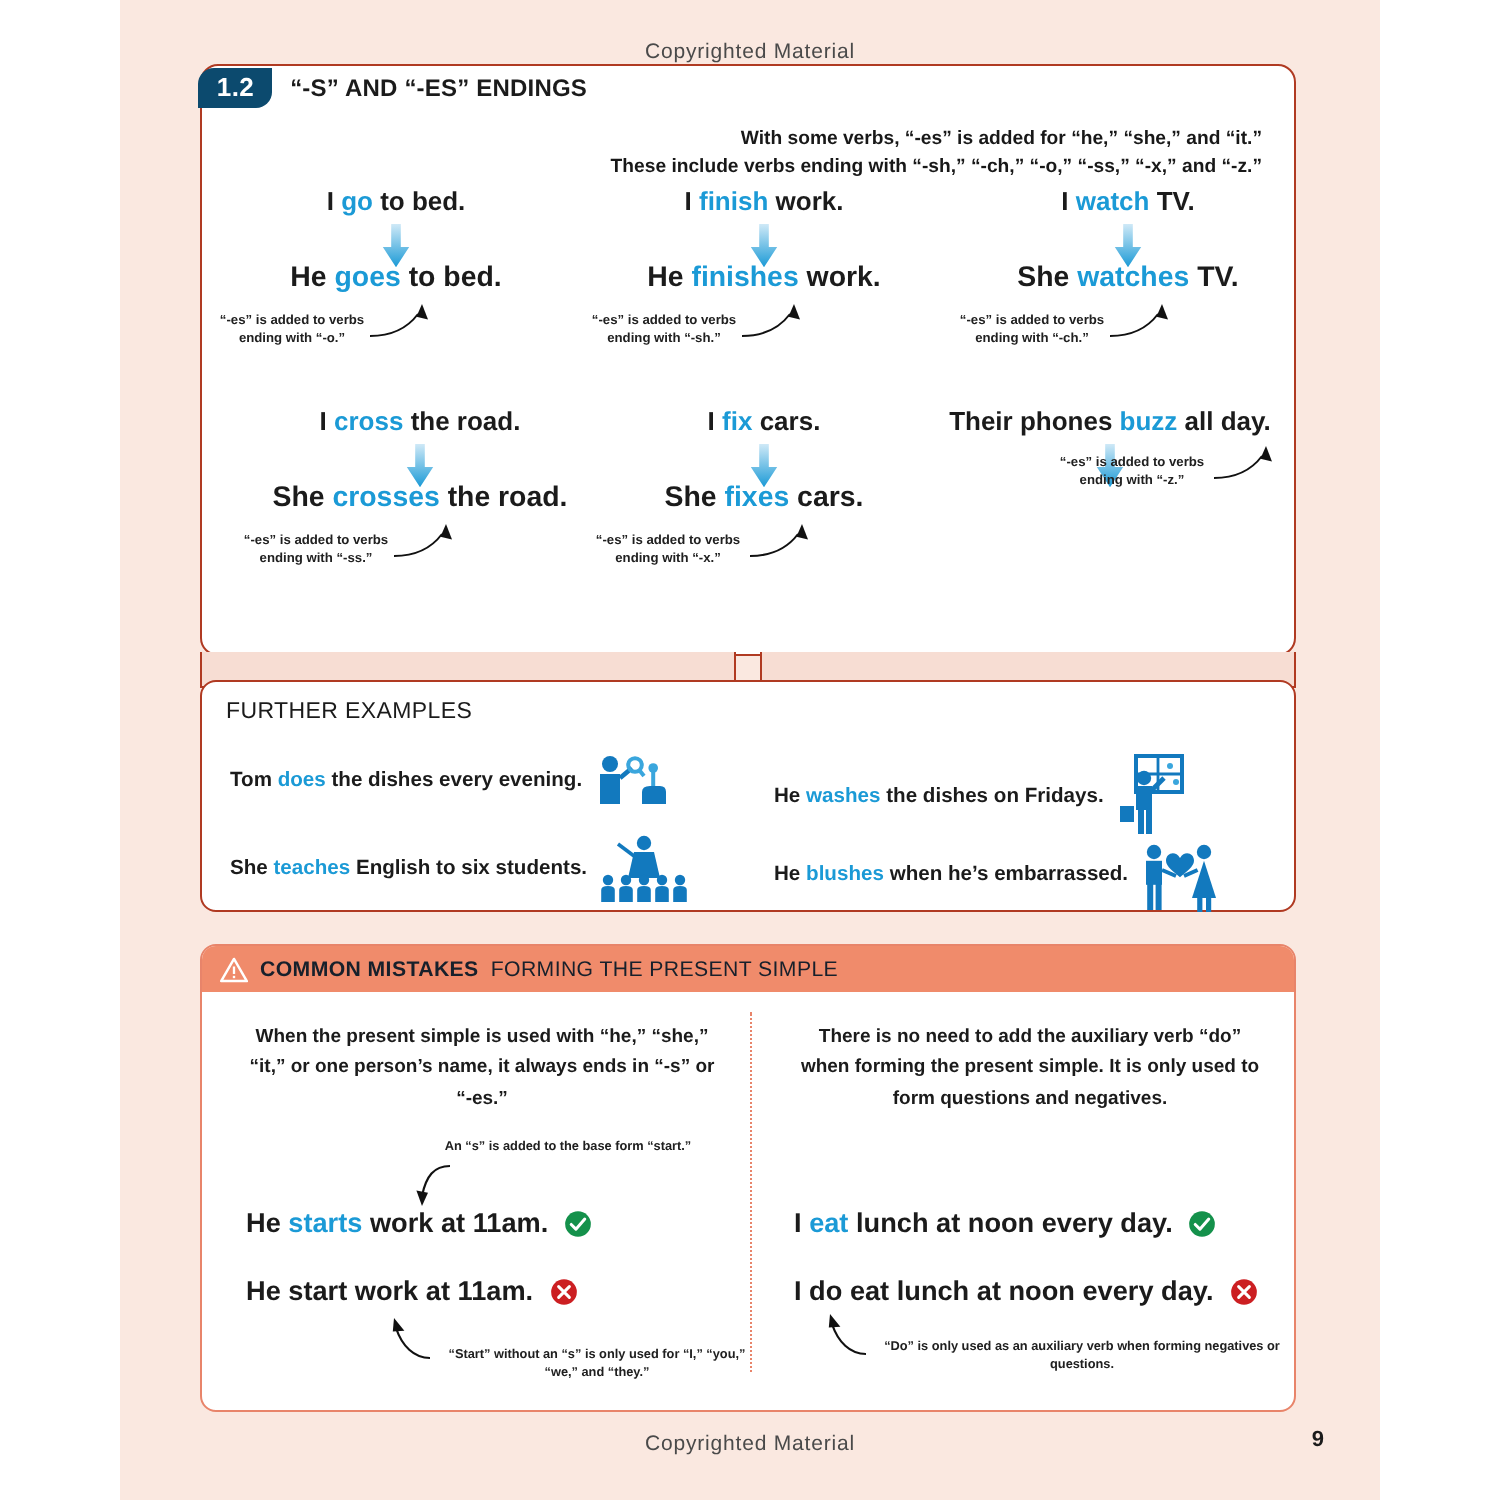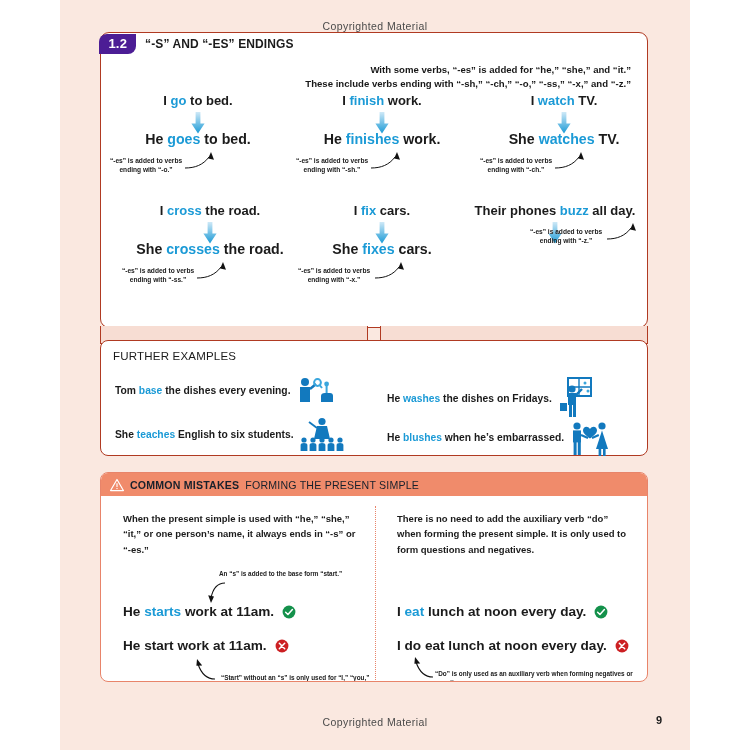--- a/index.html
+++ b/index.html
@@ -33,21 +33,21 @@
     border:1.6px solid #b03a22;
     border-radius:9px;
     box-sizing:border-box;
   }
   .unit-head{
     position:absolute;left:-1.6px;top:-1.6px;
     display:flex;align-items:center;gap:9px;
     height:26px;
   }
   .unit-num{
-    background:#4c1d95;color:#fff;
+    background:#0c4a6e;color:#fff;
     font-weight:bold;font-size:13px;
     padding:3px 9px 4px 9px;
     border-radius:8px 0 8px 0;
     line-height:1;
     letter-spacing:.2px;
   }
   .unit-title{
     font-size:12px;font-weight:bold;color:#1b1b1b;
     letter-spacing:.1px;
   }
@@ -109,26 +109,27 @@
     font-size:11.5px;color:#1b1b1b;letter-spacing:.2px;
   }
   .fe-row{
     position:absolute;display:flex;align-items:center;
     font-size:10.3px;font-weight:bold;color:#1b1b1b;white-space:nowrap;
   }
   .fe-ic{margin-left:6px;display:block;}
 
   
   .mistakebox{
-    position:absolute;left:40px;top:472px;width:548px;height:210px;
+    position:absolute;left:40px;top:472px;width:548px;height:234px;
     background:#fff;
     border:1.5px solid #e8846a;
     border-radius:8px;
     box-sizing:border-box;
     overflow:hidden;
+    text-align:center;
   }
   .mistake-head{
     position:absolute;left:0;top:0;width:100%;height:23px;
     background:#f08b6b;
     display:flex;align-items:center;gap:6px;
     padding-left:9px;box-sizing:border-box;
   }
   .mistake-head .t1{font-size:10.6px;font-weight:bold;color:#17202b;letter-spacing:.2px;}
   .mistake-head .t2{font-size:10.6px;color:#17202b;letter-spacing:.2px;}
   .vdiv{
@@ -272,21 +273,21 @@
       </div>
   </div>
 
   <div class="tab left"></div>
   <div class="tab right"></div>
 
   <div class="furtherbox">
     <div class="further-title">FURTHER EXAMPLES</div>
     <div id="further-rows">
         <div class="fe-row" style="left: 14px; top: 36px;">
-          <span><span>Tom </span><span class="hl">base</span><span> the dishes every evening.</span></span>
+          <span><span>Tom </span><span class="hl">does</span><span> the dishes every evening.</span></span>
           <svg class="fe-ic" width="36" height="26" viewBox="0 0 36 26">
     <circle cx="8" cy="5" r="4" fill="#1279be"></circle>
             <rect x="3" y="10" width="10" height="15" fill="#1279be"></rect>
     <path d="M13 12 L19 7" stroke="#1279be" stroke-width="2.4" fill="none"></path>
     <circle cx="20.5" cy="5.5" r="3.4" fill="none" stroke="#3aa6dd" stroke-width="2"></circle>
     <path d="M22.6 8 L25 11" stroke="#3aa6dd" stroke-width="2"></path>
     <path d="M24 25 L24 19 Q24 16 28 16 L33 16 Q36 16 36 19 L36 25 Z" fill="#1279be"></path>
     <rect x="28.6" y="8" width="2" height="8" fill="#3aa6dd"></rect>
     <circle cx="29.6" cy="7" r="2.4" fill="#3aa6dd"></circle>
           </svg>

